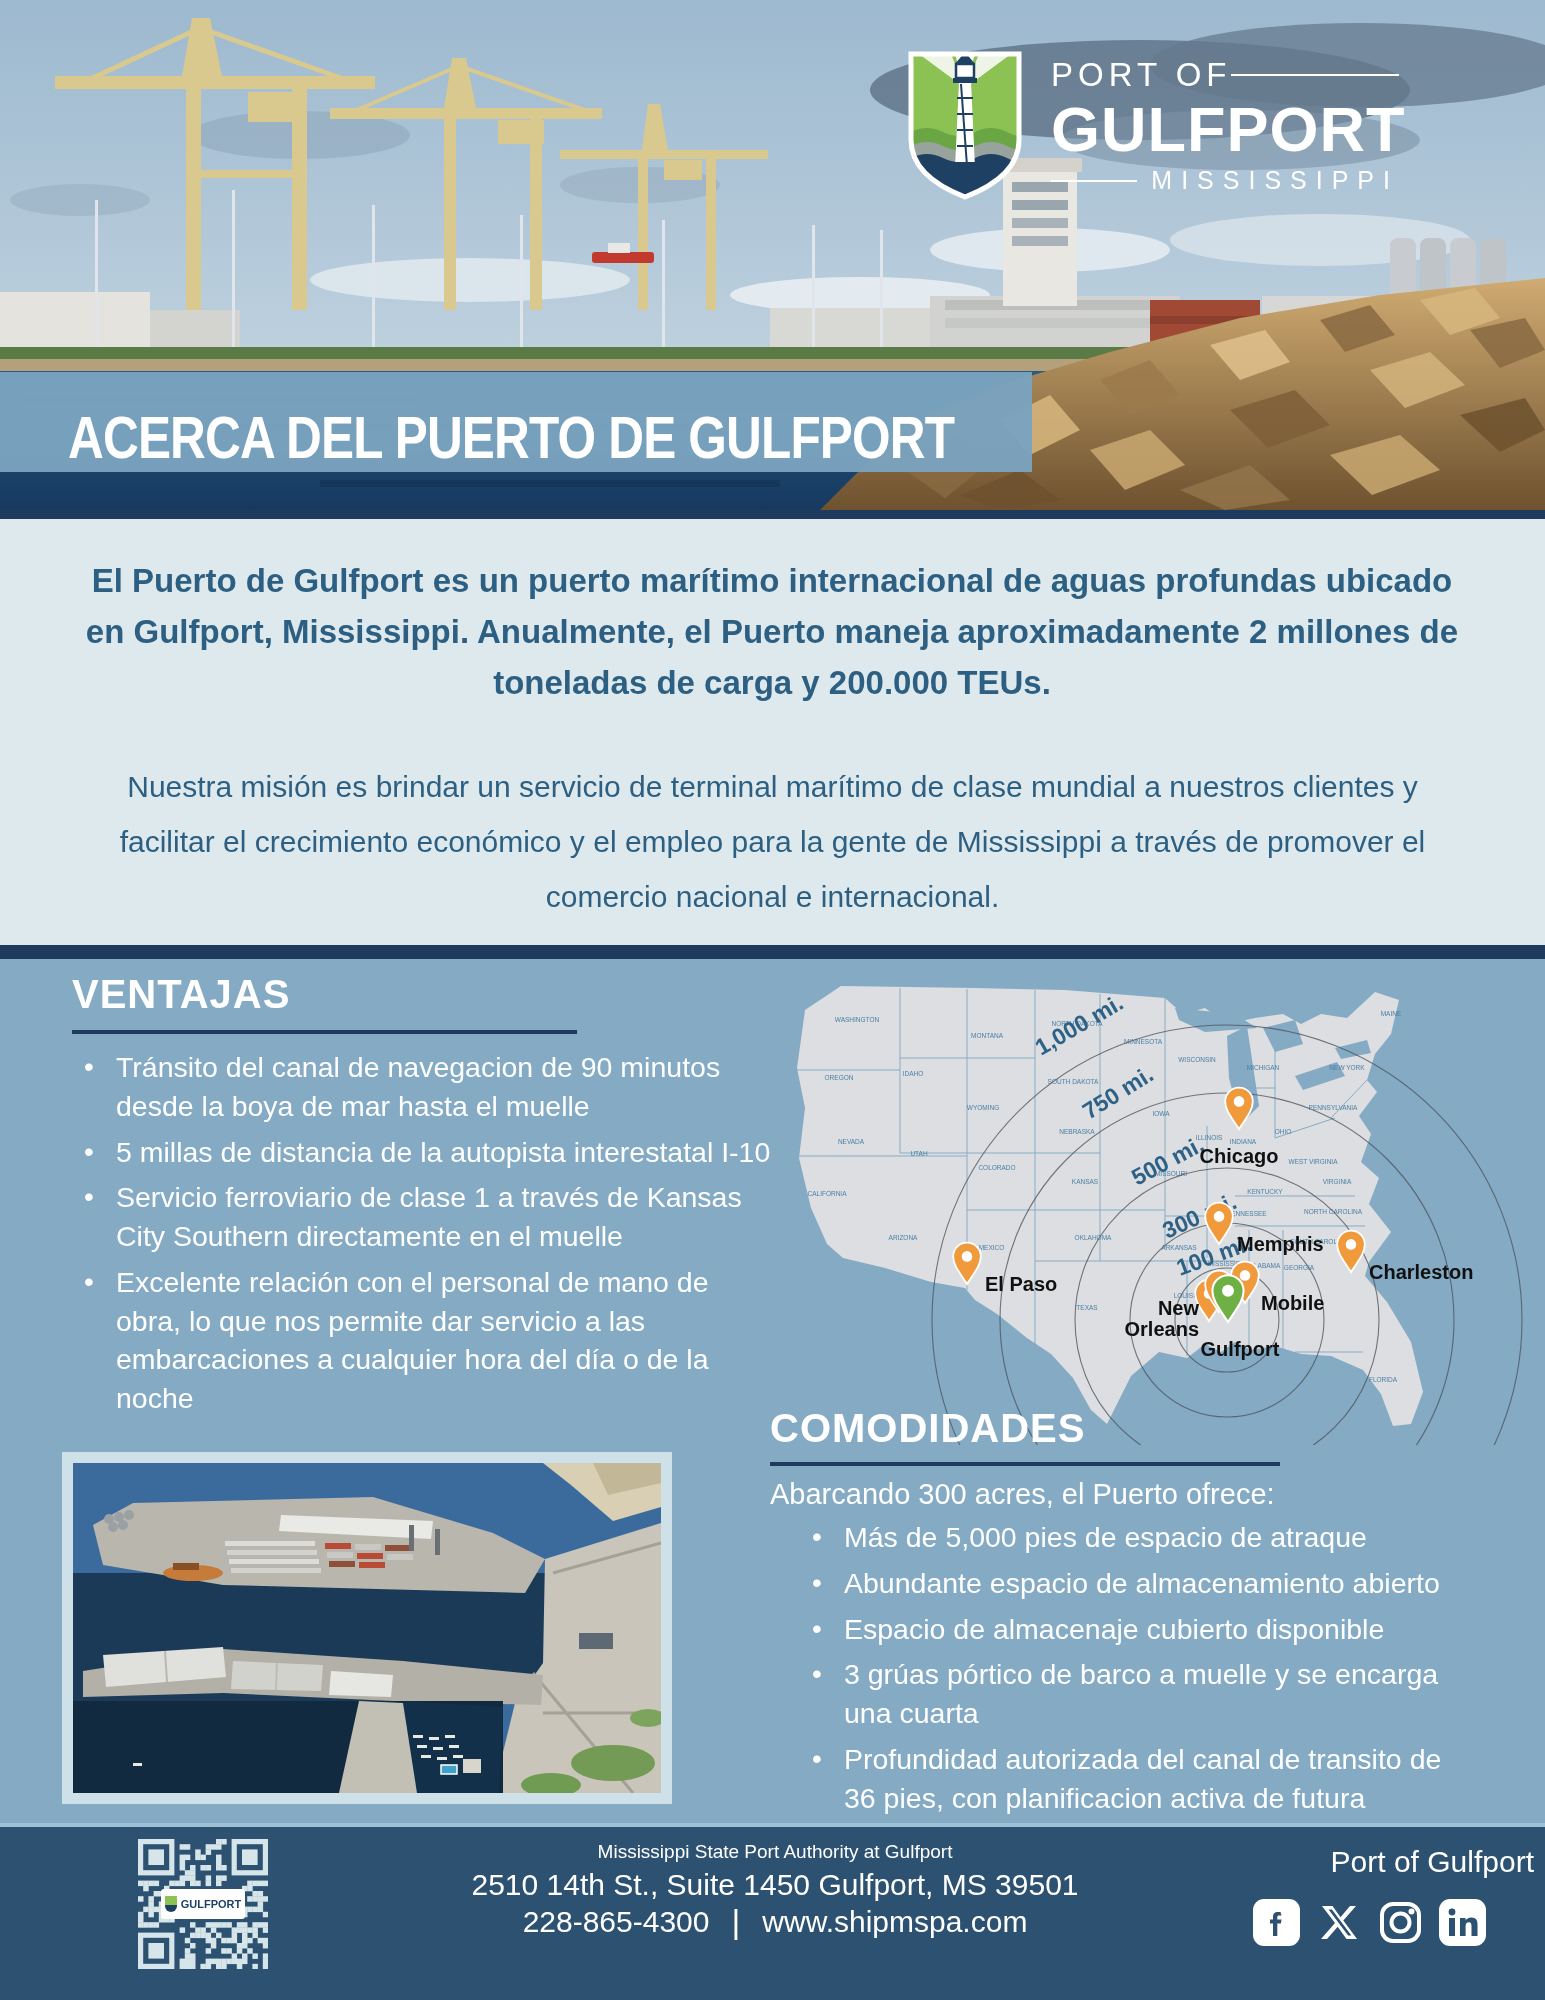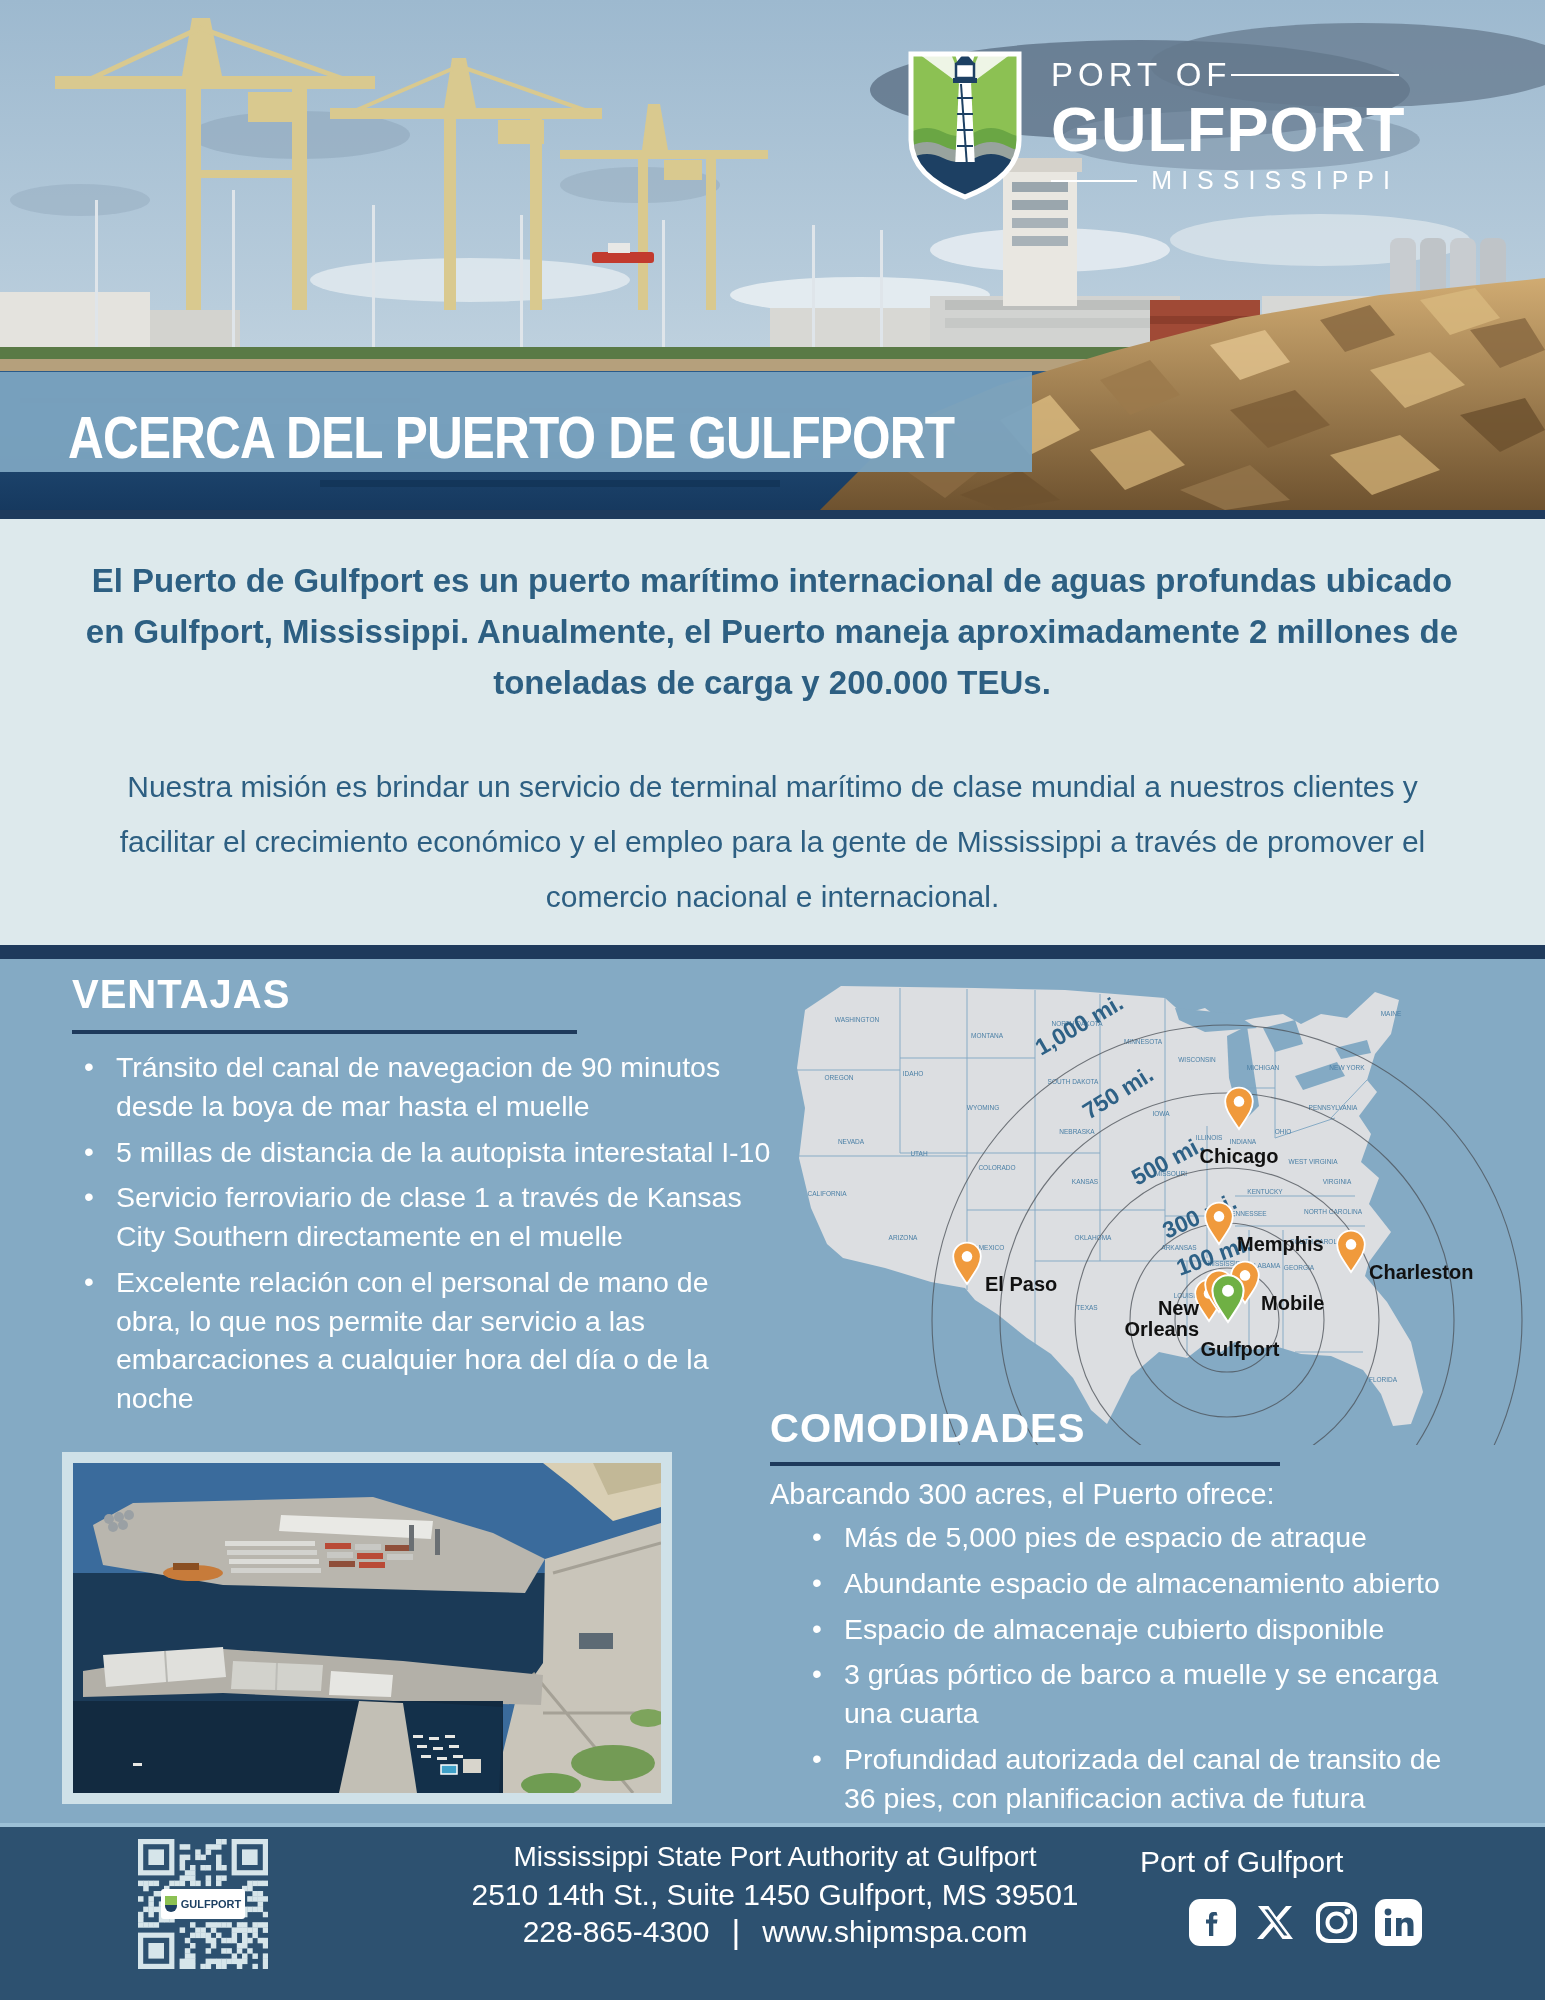--- a/index.html
+++ b/index.html
@@ -49,25 +49,25 @@
   
   .mapbox{left:735px;top:958px;width:810px;height:487px;}
 
   
   .aerial{left:62px;top:1452px;width:588px;height:330px;border:11px solid #cfe1e8;}
 
   
   .footer{left:0;top:1823px;width:1545px;height:177px;background:#2d5170;
           border-top:4px solid #9cc0d6;box-sizing:border-box;color:#fff;}
   .f-center{position:absolute;left:355px;top:14px;width:840px;text-align:center;}
-  .f-org{font-size:28px;}
+  .f-org{font-size:19px;}
   .f-addr{font-size:30px;margin-top:5px;}
   .f-contact{font-size:30px;display:flex;justify-content:center;align-items:center;gap:22px;}
   .f-sep{font-size:34px;font-weight:300;}
-  .f-right{position:absolute;left:1140px;top:18px;width:330px;text-align:left;}
+  .f-right{position:absolute;left:1204px;top:18px;width:330px;text-align:right;}
   .f-brand{font-size:30px;}
   .socials{margin-top:20px;display:flex;justify-content:center;gap:15px;}
   .qr-wrap{position:absolute;left:138px;top:12px;width:130px;height:130px;}
   .qr-logo{position:absolute;left:23px;top:50px;width:84px;height:30px;background:#fff;border-radius:3px;
            display:flex;align-items:center;justify-content:center;gap:4px;}
   .qr-logo .mini-shield{width:12px;height:16px;background:linear-gradient(#8cc153 55%,#1d4063 55%);
            border-radius:0 0 6px 6px;}
   .qr-logo .mini-name{color:#1d4063;font-weight:800;font-size:11px;letter-spacing:0;}
 </style>
 </head>

